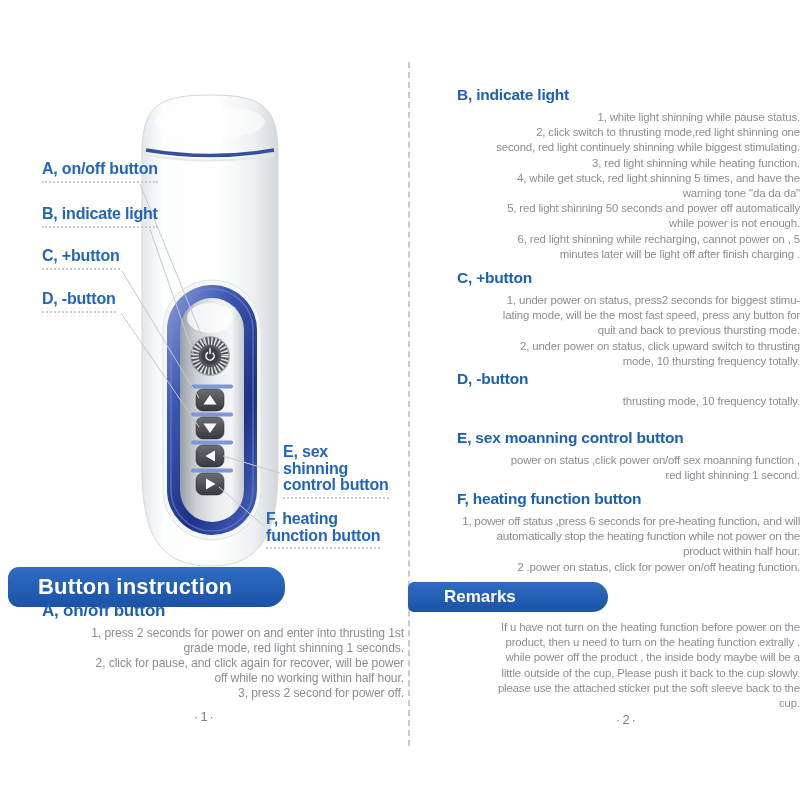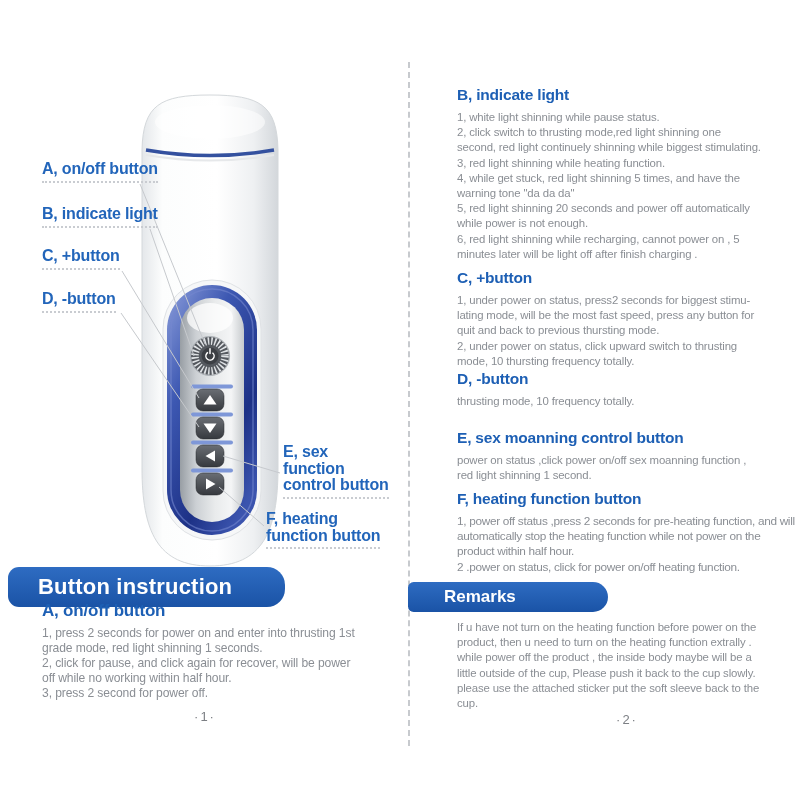--- a/index.html
+++ b/index.html
@@ -19,21 +19,21 @@
     border-radius:6px 16px 16px 6px;font-size:17px;padding-left:36px;}
   
   .callout{position:absolute;color:#2265ba;font-size:16px;font-weight:600;
     letter-spacing:-0.2px;line-height:16.5px;}
   .cu{border-bottom:2px dotted #c9ccd1;padding-bottom:4px;}
   .callout.multi .cu{display:inline-block;padding-bottom:3px;}
   
   .sec{position:absolute;}
   .sec h3{font-size:15.5px;font-weight:bold;color:#1d5fb4;margin:0 0 6px 0;letter-spacing:-0.2px;}
   .lines{font-size:11.4px;line-height:15.2px;color:#8a8e94;letter-spacing:-0.15px;}
-  .lines div{white-space:nowrap;}
+  .lines div{white-space:nowrap;text-align:right;}
   .sec.wrap .lines{font-size:11.8px;letter-spacing:-0.3px;}
   .sec.wrap .lines div{white-space:normal;margin-bottom:0;}
   #section-a{left:42px;top:601px;width:362px;}
   #section-a h3{font-size:17px;margin:0 0 5px 0;}
   #section-a .lines{font-size:12.1px;line-height:15px;letter-spacing:-0.1px;}
   #section-b{left:457px;top:86px;width:343px;}
   #section-c{left:457px;top:269px;width:343px;}
   #section-d{left:457px;top:370px;width:343px;}
   #section-e{left:457px;top:429px;width:343px;}
   #section-f{left:457px;top:490px;width:343px;}
@@ -139,21 +139,21 @@
     <span class="cu">B, indicate light</span>
   </div>
   <div class="callout" style="left:42px;top:248px">
     <span class="cu">C, +button</span>
   </div>
   <div class="callout" style="left:42px;top:291px">
     <span class="cu">D, -button</span>
   </div>
   <div class="callout multi" style="left:283px;top:444px">
     <div>E, sex</div>
-    <div>function</div>
+    <div>shinning</div>
     <span class="cu">control button</span>
   </div>
   <div class="callout multi" style="left:266px;top:511px">
     <div>F, heating</div>
     <span class="cu">function button</span>
   </div>
 
   <div id="ribbon1" class="ribbon">Button instruction</div>
 
   <div id="section-a" class="sec">
@@ -173,21 +173,21 @@
 
   <div id="section-b" class="sec">
     <h3>B, indicate light</h3>
     <div class="lines">
         <div>1, white light shinning while pause status.</div>
         <div>2, click switch to thrusting mode,red light shinning one</div>
         <div>second, red light continuely shinning while biggest stimulating.</div>
         <div>3, red light shinning while heating function.</div>
         <div>4, while get stuck, red light shinning 5 times, and have the</div>
         <div>warning tone "da da da"</div>
-        <div>5, red light shinning 20 seconds and power off automatically</div>
+        <div>5, red light shinning 50 seconds and power off automatically</div>
         <div>while power is not enough.</div>
         <div>6, red light shinning while recharging, cannot power on , 5</div>
         <div>minutes later will be light off after finish charging .</div>
       </div>
   </div>
   <div id="section-c" class="sec">
     <h3>C, +button</h3>
     <div class="lines">
         <div>1, under power on status, press2 seconds for biggest stimu-</div>
         <div>lating mode, will be the most fast speed, press any button for</div>
@@ -205,21 +205,21 @@
   <div id="section-e" class="sec">
     <h3>E, sex moanning control button</h3>
     <div class="lines">
         <div>power on status ,click power on/off sex moanning function ,</div>
         <div>red light shinning 1 second.</div>
       </div>
   </div>
   <div id="section-f" class="sec wrap">
     <h3>F, heating function button</h3>
     <div class="lines">
-        <div>1, power off status ,press 2 seconds for pre-heating function, and will automatically stop the heating function while not power on the product within half hour.</div>
+        <div>1, power off status ,press 6 seconds for pre-heating function, and will automatically stop the heating function while not power on the product within half hour.</div>
         <div>2 .power on status, click for power on/off heating function.</div>
       </div>
   </div>
 
   <div id="ribbon2" class="ribbon">Remarks</div>
   <div id="remarks-lines" class="lines">
       <div>If u have not turn on the heating function before power on the</div>
       <div>product, then u need to turn on the heating function extrally .</div>
       <div>while power off the product , the inside body maybe will be a</div>
       <div>little outside of the cup, Please push it back to the cup slowly.</div>

